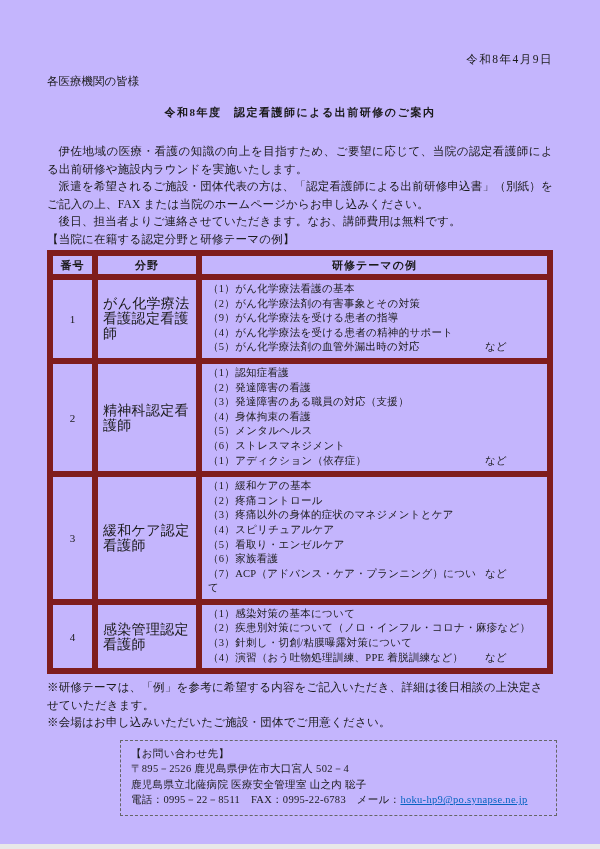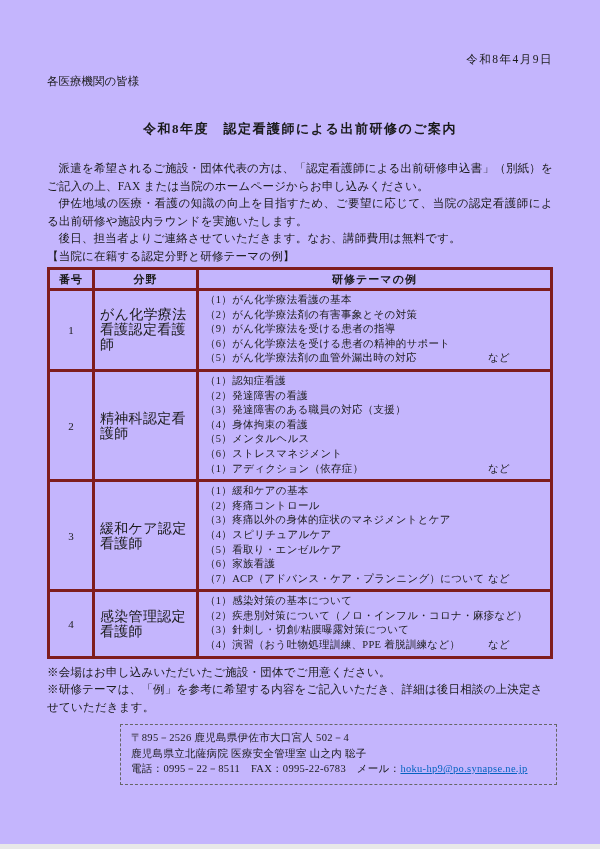--- a/index.html
+++ b/index.html
@@ -11,28 +11,28 @@
     box-sizing:border-box;
     padding:51px 47px 0 47px;
     font-family:"Liberation Serif","DejaVu Serif",serif;
     color:#1a1a1a;
     font-size:11.5px;
   }
   .date-line { text-align:right; letter-spacing:1.5px; line-height:16px; }
   .recipient { margin-top:6px; line-height:16px; }
   .sender-block { margin-top:6px; margin-left:381px; line-height:18.5px; letter-spacing:0.5px; }
   .doc-title {
-    font-size:13px; font-weight:bold; text-align:center;
-    letter-spacing:1.5px; margin:30px 0 0 0; line-height:20px;
+    font-size:11px; font-weight:bold; text-align:center;
+    letter-spacing:1.5px; margin:13px 0 0 0; line-height:20px;
   }
   .body-text { margin-top:21px; }
   .para { margin:0; line-height:17.5px; text-indent:1em; letter-spacing:0.2px; text-align:justify; }
   .table-heading { line-height:17.5px; letter-spacing:0.2px; }
   table.training { border-collapse:collapse; width:506px; margin-top:2px; table-layout:fixed; }
-  table.training th, table.training td { border:3px solid #7f1d1d; }
+  table.training th, table.training td { border:6px solid #7f1d1d; }
   table.training th {
     font-weight:bold; font-size:11px; height:18px; text-align:center;
     padding:0; letter-spacing:1px;
   }
   .col-no { width:45px; }
   .col-field { width:104px; }
   td.cell-no { text-align:center; vertical-align:middle; font-size:11px; }
   td.cell-field { vertical-align:middle; padding:0 5px; font-size:14px; line-height:15px; letter-spacing:0.3px; }
   td.cell-themes { vertical-align:top; padding:2px 4px 3px 6px; font-size:10.5px; }
   .theme { line-height:14.6px; letter-spacing:0.3px; white-space:nowrap; overflow:hidden; }
@@ -56,22 +56,22 @@
   <div class="date-line">令和8年4月9日</div>
 
   <div class="recipient">各医療機関の皆様</div>
 
   <div class="sender-block">
   </div>
 
   <h1 class="doc-title">令和8年度　認定看護師による出前研修のご案内</h1>
 
   <div class="body-text">
+    <p class="para">伊佐地域の医療・看護の知識の向上を目指すため、ご要望に応じて、当院の認定看護師による出前研修や施設内ラウンドを実施いたします。</p>
     <p class="para">派遣を希望されるご施設・団体代表の方は、「認定看護師による出前研修申込書」（別紙）をご記入の上、FAX または当院のホームページからお申し込みください。</p>
-    <p class="para">伊佐地域の医療・看護の知識の向上を目指すため、ご要望に応じて、当院の認定看護師による出前研修や施設内ラウンドを実施いたします。</p>
     <p class="para">後日、担当者よりご連絡させていただきます。なお、講師費用は無料です。</p>
     <div class="table-heading">【当院に在籍する認定分野と研修テーマの例】</div>
   </div>
 
   <table class="training">
     <colgroup>
       <col class="col-no">
         <col class="col-field">
         <col>
     </colgroup>
@@ -83,21 +83,21 @@
       </tr>
     </thead>
     <tbody>
       <tr>
         <td class="cell-no">1</td>
         <td class="cell-field">がん化学療法看護認定看護師</td>
         <td class="cell-themes">
           <div class="theme">（1）がん化学療法看護の基本</div>
           <div class="theme">（2）がん化学療法剤の有害事象とその対策</div>
           <div class="theme">（9）がん化学療法を受ける患者の指導</div>
-          <div class="theme">（6）がん化学療法を受ける患者の精神的サポート</div>
+          <div class="theme">（4）がん化学療法を受ける患者の精神的サポート</div>
           <div class="theme-last">
             <span>（5）がん化学療法剤の血管外漏出時の対応</span>
             <span class="etc">など</span>
           </div>
         </td>
       </tr>
       <tr>
         <td class="cell-no">2</td>
         <td class="cell-field">精神科認定看護師</td>
         <td class="cell-themes">
@@ -139,25 +139,26 @@
           <div class="theme-last">
             <span>（4）演習（おう吐物処理訓練、PPE 着脱訓練など）</span>
             <span class="etc">など</span>
           </div>
         </td>
       </tr>
     </tbody>
   </table>
 
   <div class="notes">
+    <p class="note">※研修テーマは、「例」を参考に希望する内容をご記入いただき、詳細は後日相談の上決定させていただきます。</p>
     <p class="note">※会場はお申し込みいただいたご施設・団体でご用意ください。</p>
-    <p class="note">※研修テーマは、「例」を参考に希望する内容をご記入いただき、詳細は後日相談の上決定させていただきます。</p>
   </div>
 
   <div class="contact-box">
+    <div>【お問い合わせ先】</div>
     <div>〒895－2526 鹿児島県伊佐市大口宮人 502－4</div>
     <div>鹿児島県立北薩病院 医療安全管理室 山之内 聡子</div>
     <div>
       <span>電話：0995－22－8511　FAX：0995-22-6783　メール：</span><a class="email-link" href="#">hoku-hp9@po.synapse.ne.jp</a>
     </div>
   </div>
 
 </div>
 
 </body></html>

